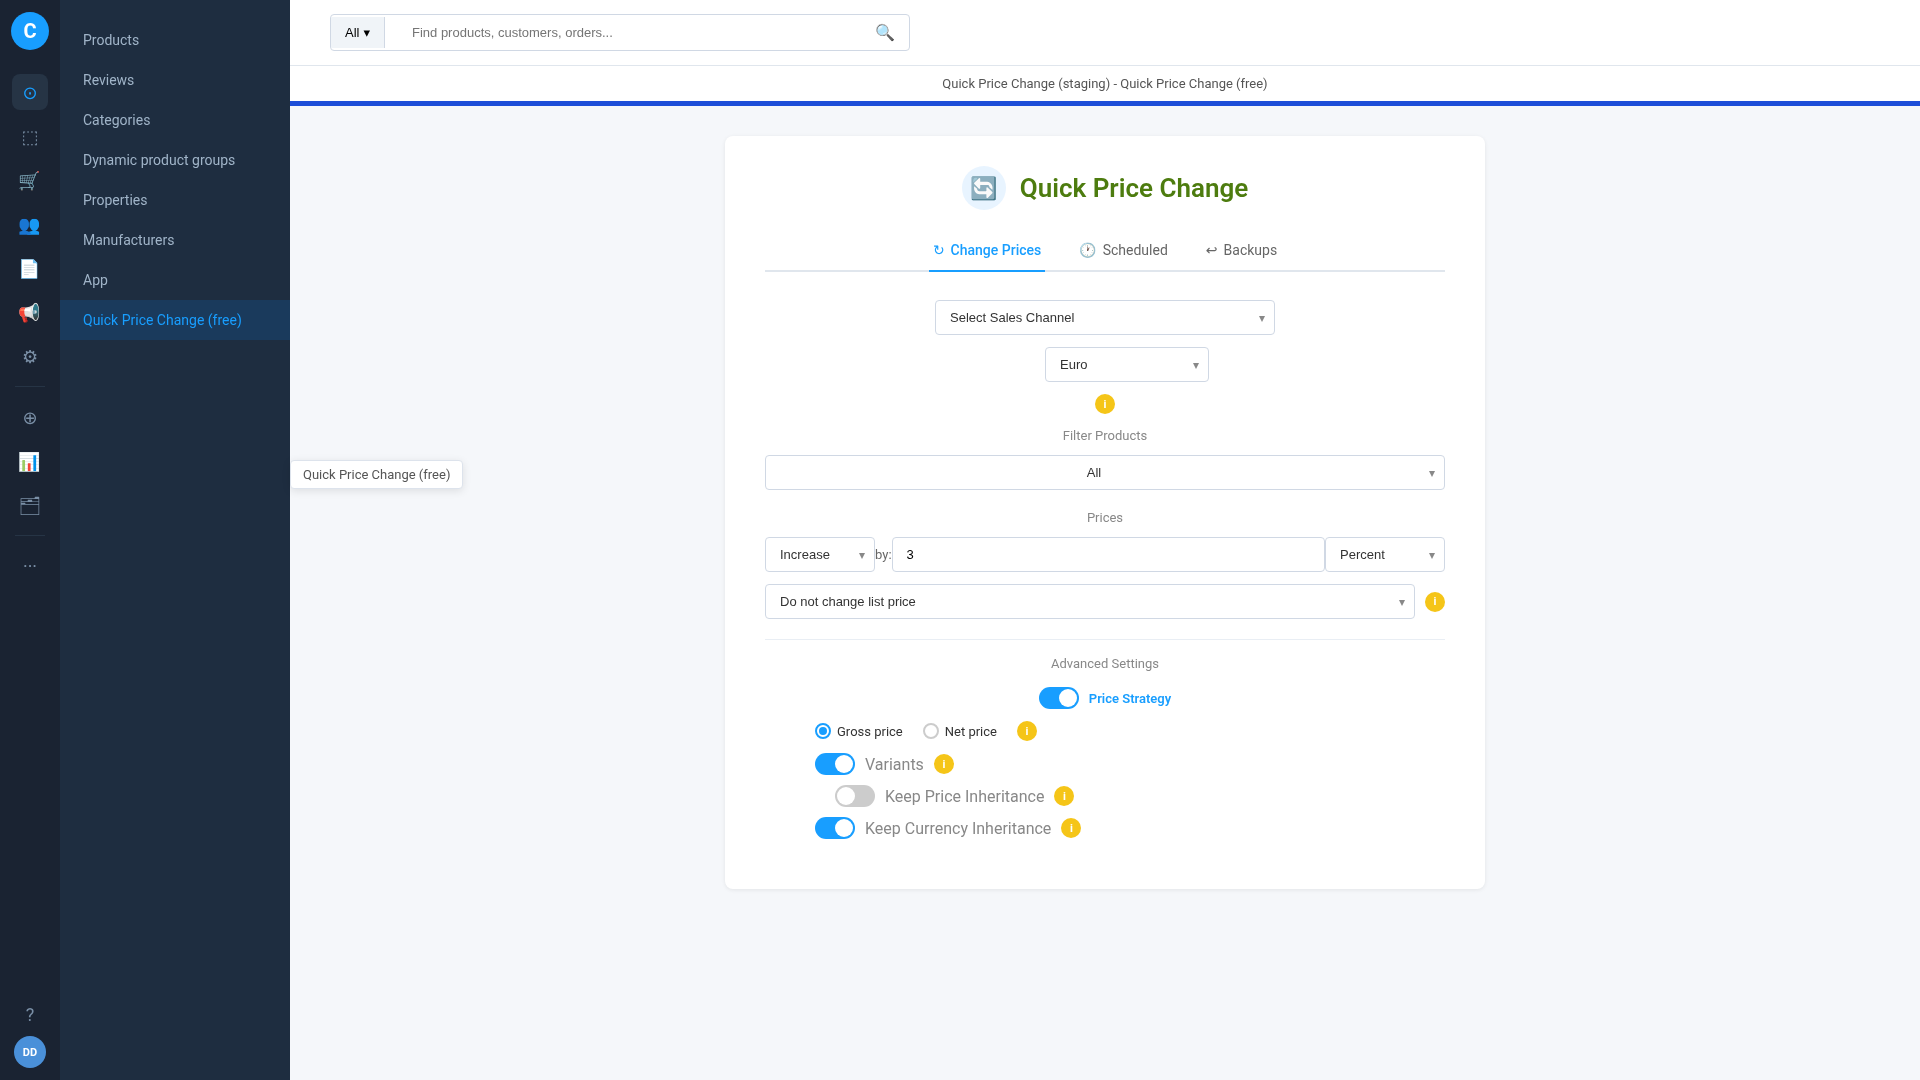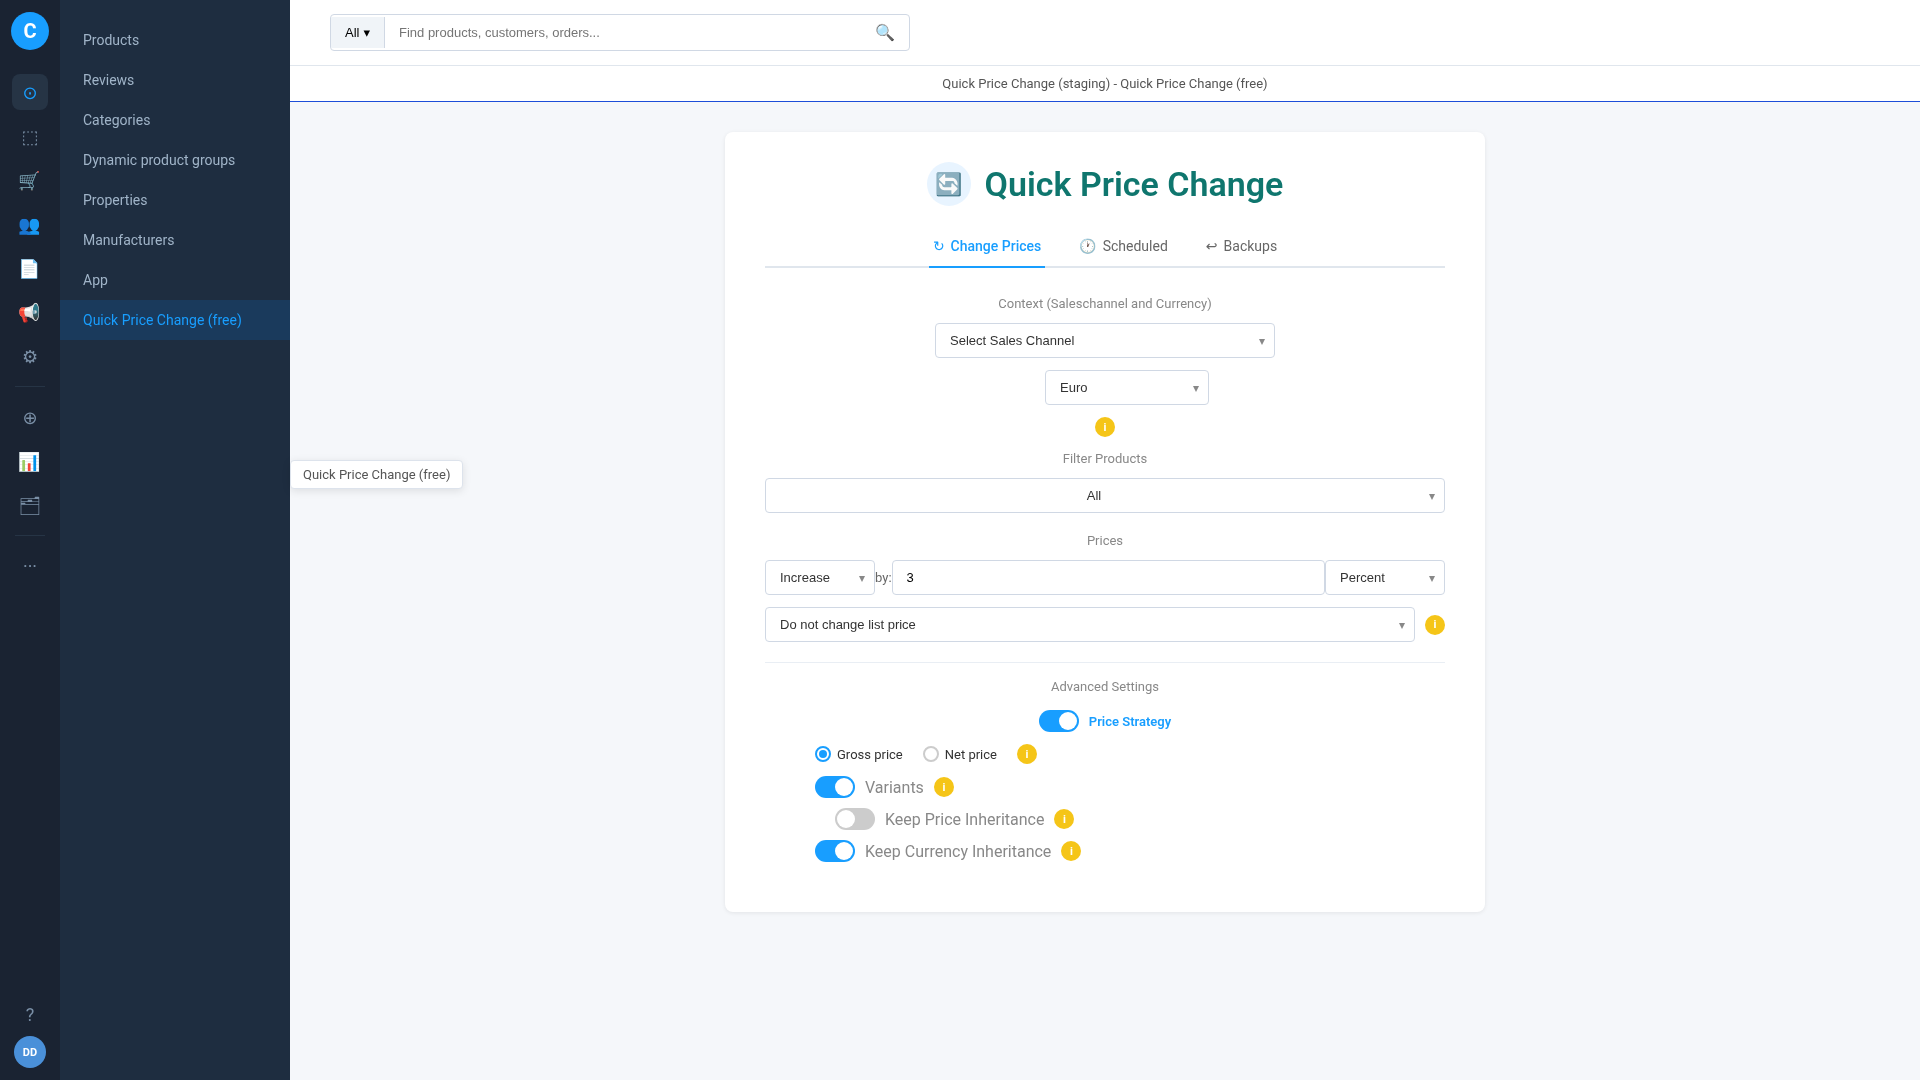--- a/index.html
+++ b/index.html
@@ -109,38 +109,38 @@
       border: none;
       border-right: 1px solid #d0d8e4;
       padding: 8px 14px;
       font-size: 13px;
       cursor: pointer;
       display: flex; align-items: center; gap: 4px;
     }
     .search-input {
       border: none;
       outline: none;
-      padding: 8px 14px;
+      padding: 8px 27px;
       font-size: 13px;
       flex: 1;
       color: #aaa;
     }
     .search-icon-btn {
       background: none;
       border: none;
       padding: 8px 14px;
       cursor: pointer;
       color: #666;
       font-size: 16px;
     }
 
     
     .breadcrumb-bar {
       background: #fff;
-      border-bottom: 1px solid #1d4ed8;
+      border-bottom: 5px solid #1d4ed8;
       padding: 10px 40px;
       font-size: 13px;
       color: #555;
       text-align: center;
     }
 
     
     .page-body {
       flex: 1;
       padding: 30px 40px;
@@ -166,23 +166,23 @@
       margin-bottom: 24px;
     }
     .plugin-icon {
       width: 44px; height: 44px;
       background: #e8f4ff;
       border-radius: 50%;
       display: flex; align-items: center; justify-content: center;
       font-size: 22px;
     }
     .plugin-title {
-      font-size: 34px;
+      font-size: 26px;
       font-weight: 600;
-      color: #0f766e;
+      color: #4d7c0f;
     }
 
     
     .tabs {
       display: flex;
       justify-content: center;
       gap: 30px;
       border-bottom: 2px solid #e0e6ed;
       margin-bottom: 28px;
     }
@@ -467,21 +467,20 @@
         <div class="tab">
           <span>🕐</span>
           <span>Scheduled</span>
         </div>
         <div class="tab">
           <span>↩</span>
           <span>Backups</span>
         </div>
       </div>
 
-      <div class="section-label">Context (Saleschannel and Currency)</div>
       <div class="sales-channel-row">
         <div class="select-wrapper sales-channel-select">
           <select class="form-select" style="width:340px;"><option value="">Select Sales Channel</option></select>
           <span class="select-arrow">▾</span>
         </div>
         <div class="select-wrapper">
           <select class="form-select currency-select"><option selected="">Euro</option><option>USD</option><option>GBP</option></select>
           <span class="select-arrow">▾</span>
         </div>
         <div class="info-icon">i</div>

